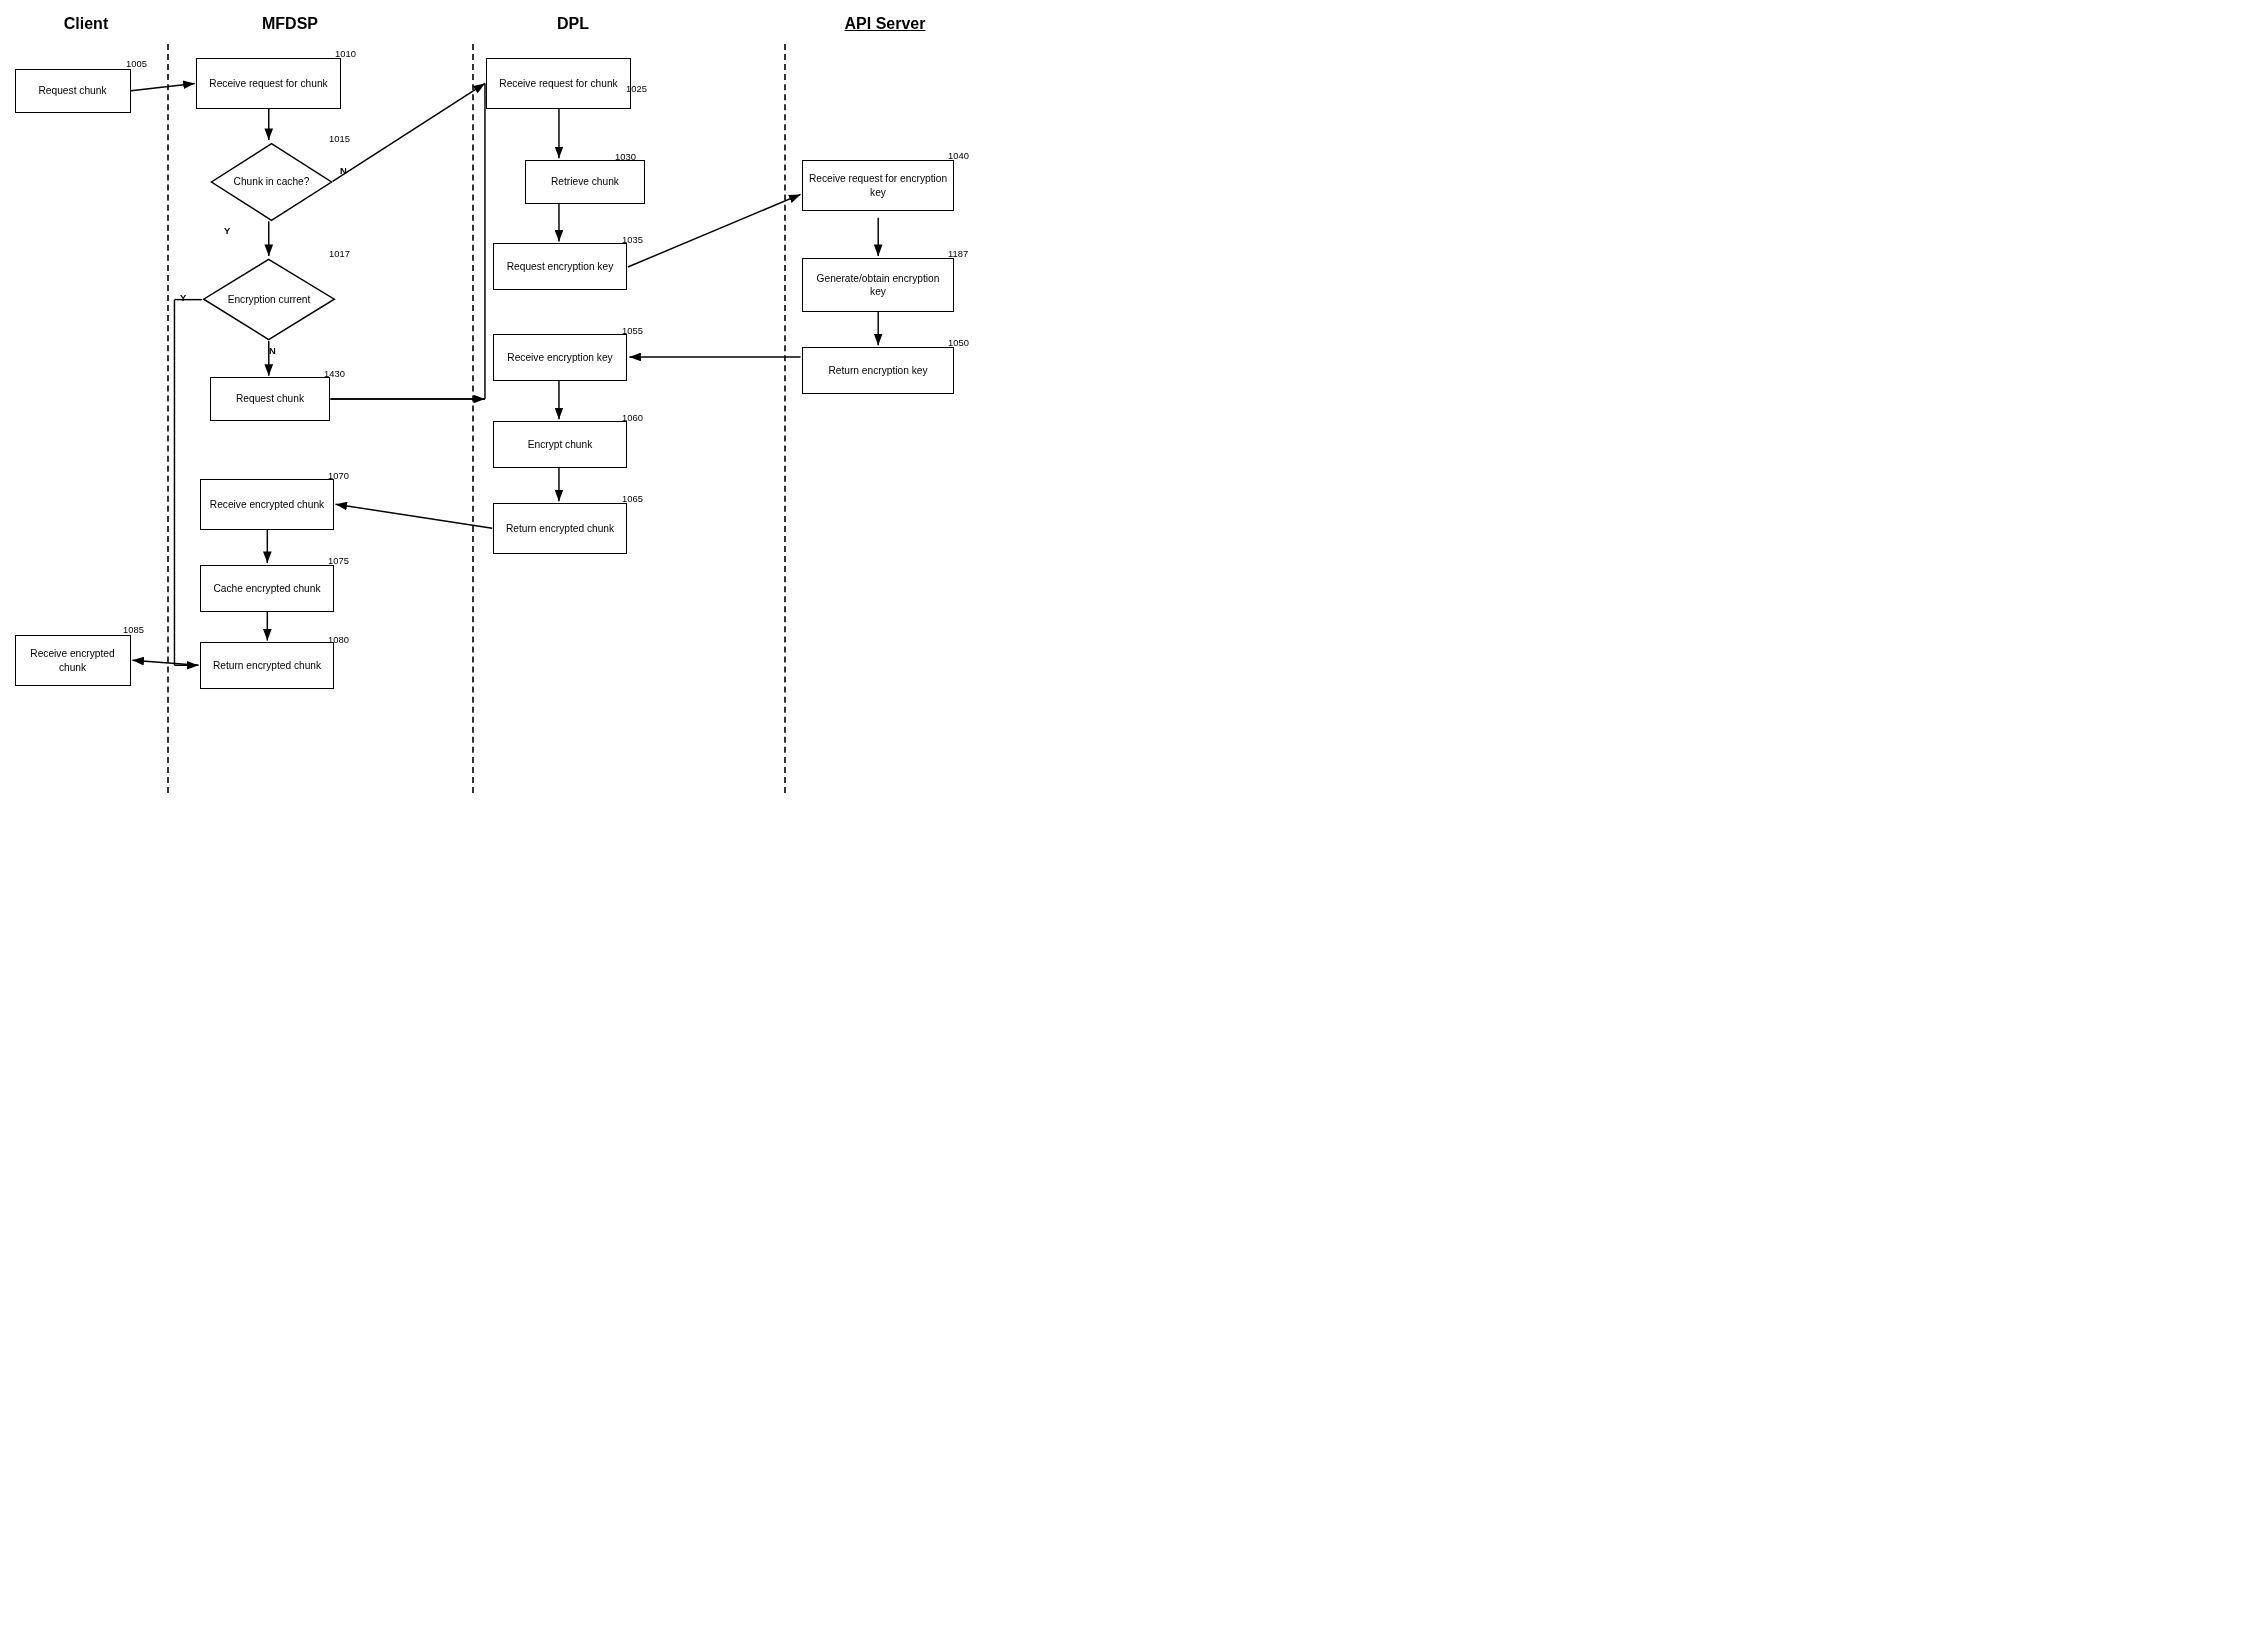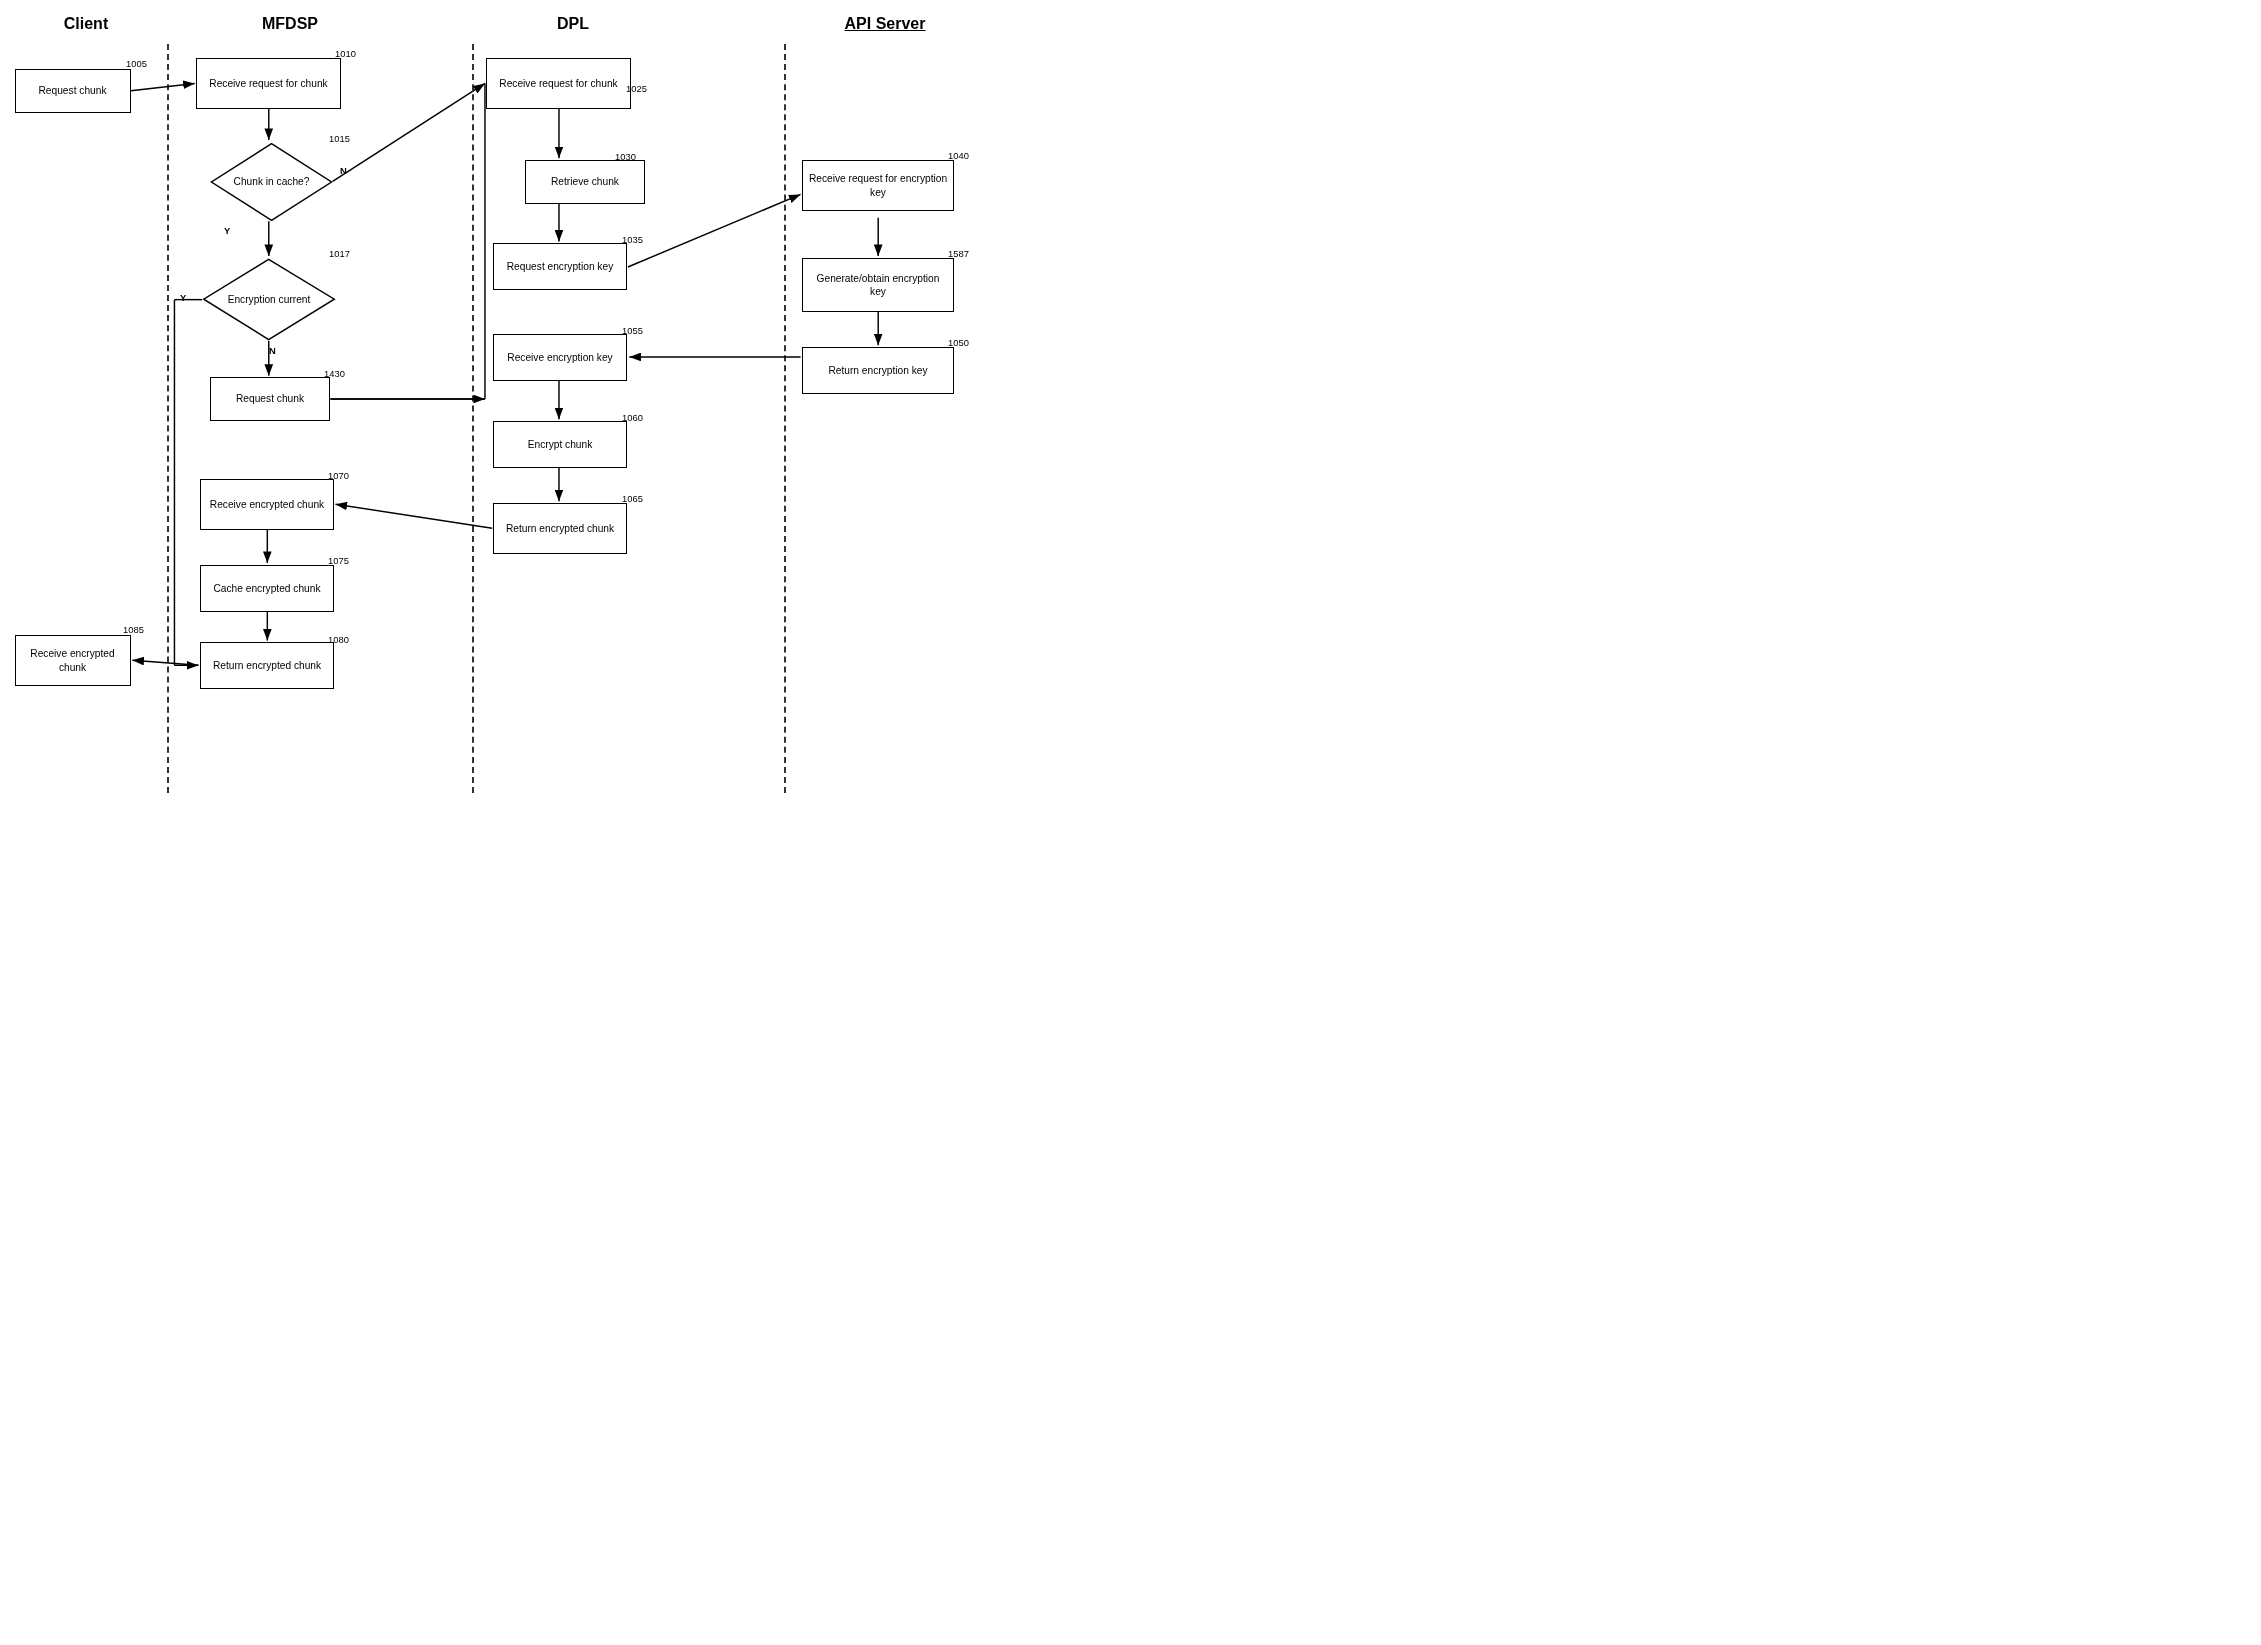--- a/index.html
+++ b/index.html
@@ -156,21 +156,21 @@
   <div class="fc-box" style="left: 493px; top: 421px; width: 134px; height: 47px;">Encrypt chunk</div>
   <div class="ref-num" style="left: 622px; top: 412px;">1060</div>
 
   <div class="fc-box" style="left: 493px; top: 503px; width: 134px; height: 51px;">Return encrypted chunk</div>
   <div class="ref-num" style="left: 622px; top: 493px;">1065</div>
 
   <div class="fc-box" style="left: 802px; top: 160px; width: 152px; height: 51px;">Receive request for encryption key</div>
   <div class="ref-num" style="left: 948px; top: 150px;">1040</div>
 
   <div class="fc-box" style="left: 802px; top: 258px; width: 152px; height: 54px;">Generate/obtain encryption key</div>
-  <div class="ref-num" style="left: 948px; top: 248px;">1587</div>
+  <div class="ref-num" style="left: 948px; top: 248px;">1187</div>
 
   <div class="fc-box" style="left: 802px; top: 347px; width: 152px; height: 47px;">Return encryption key</div>
   <div class="ref-num" style="left: 948px; top: 337px;">1050</div>
 
   <div class="branch-label" style="left: 340px; top: 165px;">N</div>
   <div class="branch-label" style="left: 224px; top: 225px;">Y</div>
   <div class="branch-label" style="left: 180px; top: 292px;">Y</div>
   <div class="branch-label" style="left: 269px; top: 345px;">N</div>
 
   <svg class="arrows-svg" viewBox="0 0 1558 1133" width="1131" height="822">

